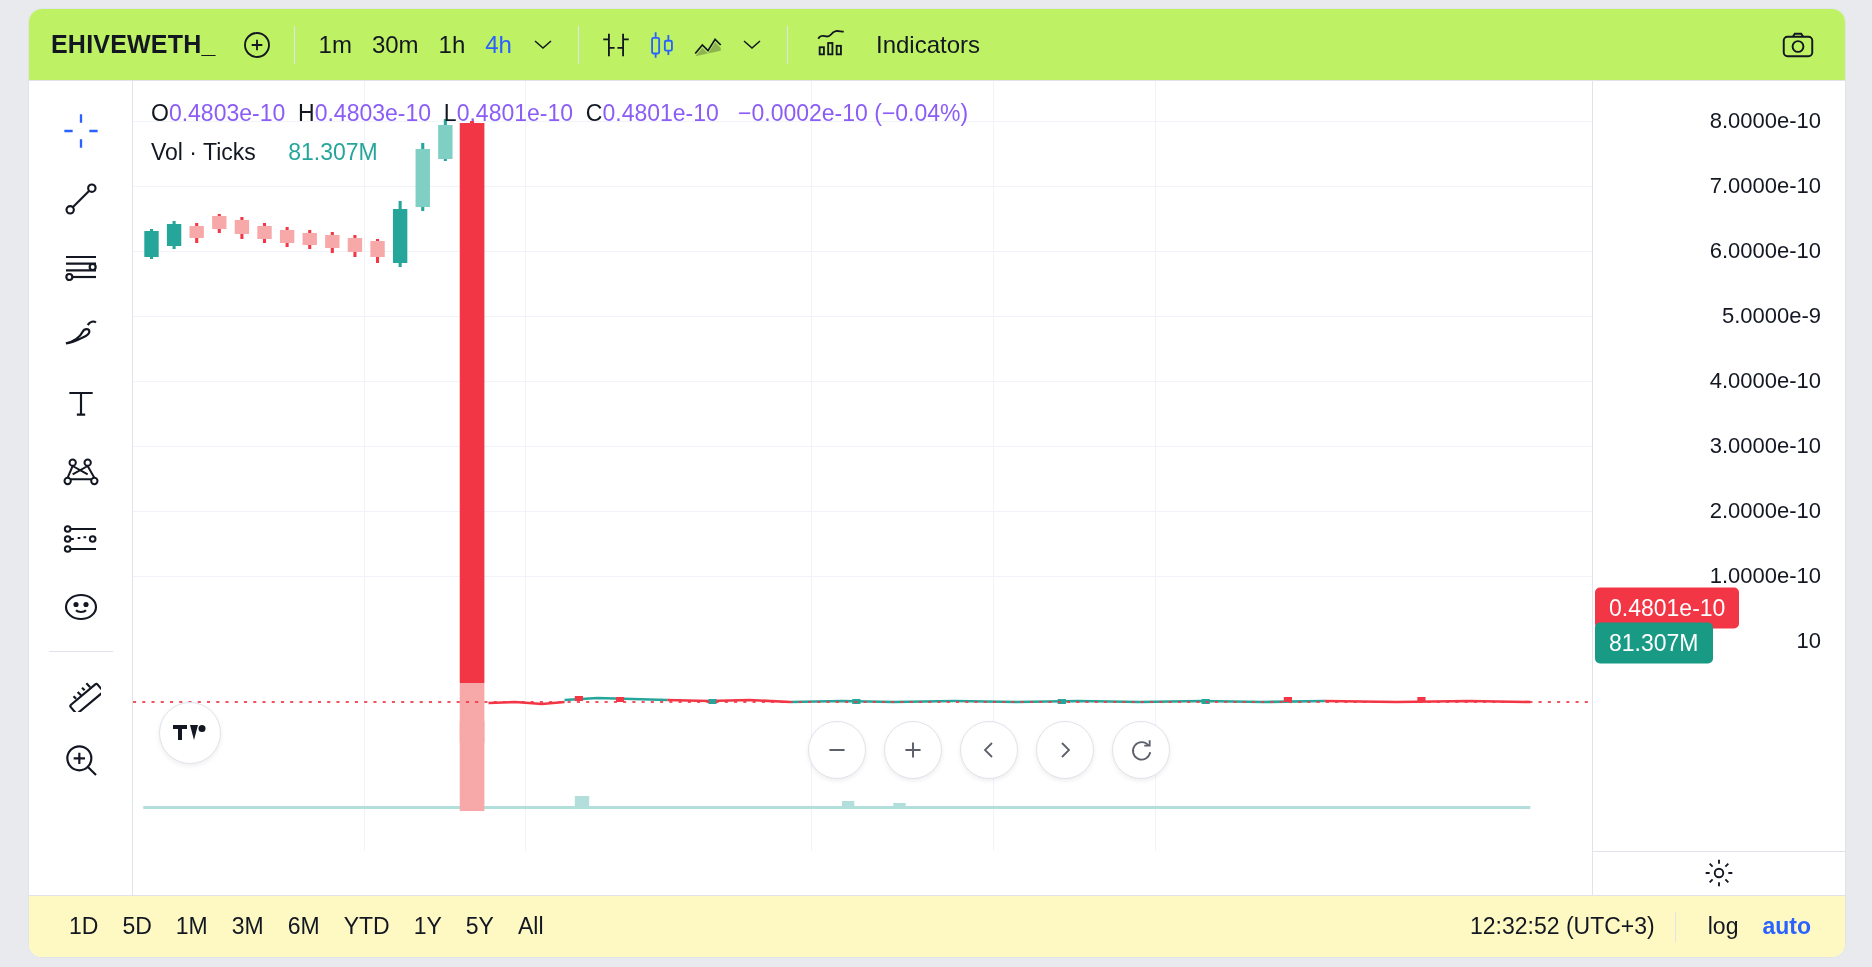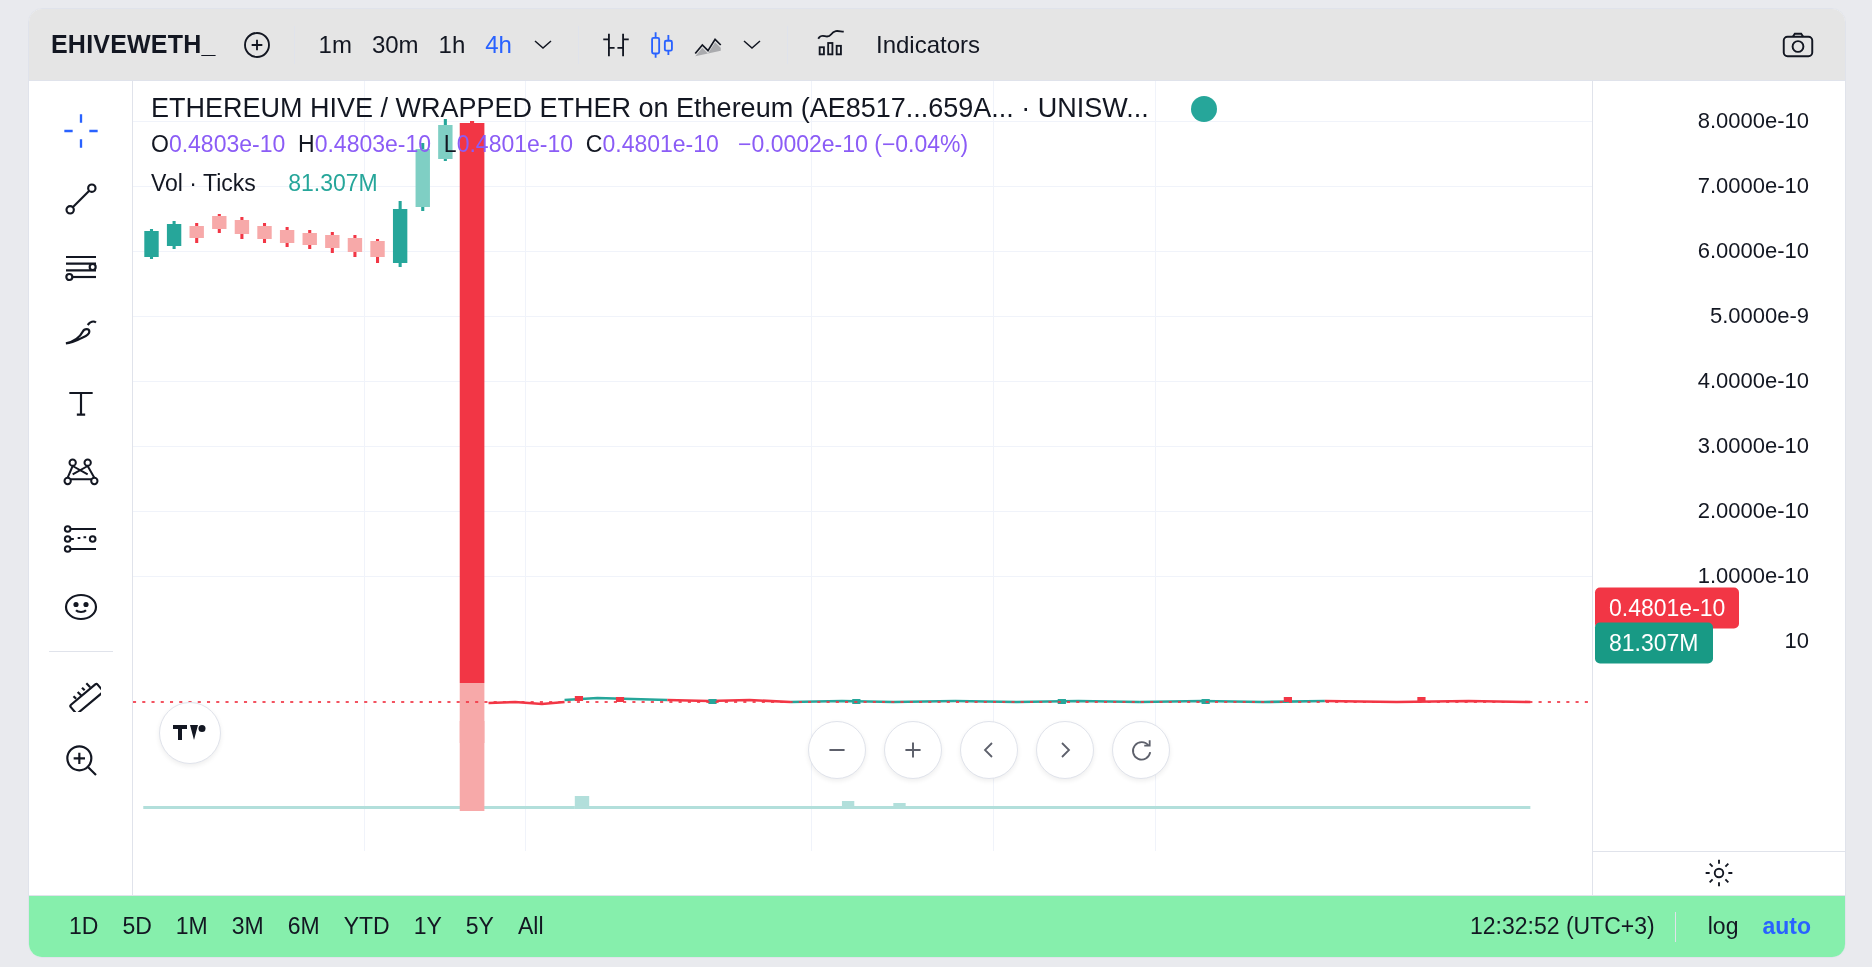--- a/index.html
+++ b/index.html
@@ -16,21 +16,21 @@
     border: 1px solid #e0e3eb;
     border-radius: 14px;
     overflow: hidden;
   }
 
   
   .toolbar {
     height: 72px; display: flex; align-items: center;
     padding: 0 24px 0 22px;
     border-bottom: 1px solid #e0e3eb;
-    background: #e5e5e5;
+    background: #bef264;
   }
   .symbol {
     font-size: 25px; font-weight: bold; color: #131722;
     letter-spacing: .2px; white-space: nowrap;
   }
   .icon-btn {
     width: 46px; height: 46px; border-radius: 50%;
     display: flex; align-items: center; justify-content: center;
     color: #131722; flex: none;
   }
@@ -101,21 +101,21 @@
   .vol-lbl { color: #131722; }
   .vol-val { color: #26a69a; margin-left: 26px; }
 
   
   .hgrid, .vgrid { position: absolute; background: #f0f3fa; }
   .hgrid { left: 0; right: 0; height: 1px; }
   .vgrid { top: 0; bottom: 0; width: 1px; }
 
   
   .ptick {
-    position: absolute; right: 36px; font-size: 22px; color: #131722;
+    position: absolute; right: 24px; font-size: 22px; color: #131722;
     transform: translateY(-50%); white-space: nowrap;
   }
   .badge {
     position: absolute; left: 2px; font-size: 23px; color: #fff;
     padding: 7px 14px; border-radius: 5px; white-space: nowrap;
     transform: translateY(-50%);
   }
   .badge.price { background: #f23645; }
   .badge.vol   { background: #189a85; }
 
@@ -146,21 +146,21 @@
     background: #fff; border: 1px solid #e0e3eb;
     display: flex; align-items: center; justify-content: center;
     box-shadow: 0 2px 5px rgba(0,0,0,.07); z-index: 7;
   }
 
   
   .bottom {
     position: absolute; left: 0; right: 0; bottom: 0; height: 62px;
     border-top: 1px solid #e0e3eb;
     display: flex; align-items: center; padding: 0 22px 0 28px;
-    background: #86efac;
+    background: #fef9c3;
   }
   .range {
     font-size: 23px; color: #131722; padding: 6px 12px;
     border-radius: 6px; white-space: nowrap;
   }
   .clock { font-size: 23px; color: #131722; white-space: nowrap; }
   .scale-btn { font-size: 23px; color: #131722; padding: 6px 12px; border-radius: 6px; }
   .scale-btn.active { color: #2962ff; font-weight: bold; }
   .vsep { width: 1px; height: 30px; background: #e0e3eb; margin: 0 20px; }
 </style>
@@ -406,24 +406,20 @@
             <rect x="430" y="715" width="14" height="13" fill="#b2dfdb"></rect>
             <rect x="690" y="720" width="12" height="8" fill="#b2dfdb"></rect>
             <rect x="740" y="722" width="12" height="6" fill="#b2dfdb"></rect>
             <rect x="430" y="725" width="930" height="3" fill="#b2dfdb"></rect>
           </g>
 
           <line x1="0" y1="621" x2="1420" y2="621" stroke="#f23645" stroke-width="2" stroke-dasharray="3 6" opacity=".85"></line>
         </svg>
 
         <div class="legend">
-          <div class="legend-title">
-            <span>ETHEREUM HIVE / WRAPPED ETHER on Ethereum (AE8517...659A... · UNISW...</span>
-            <span class="live-dot"></span>
-          </div>
           <div class="ohlc">
             <span class="lbl">O</span><span class="val">0.4803e-10</span>
             &nbsp;<span class="lbl">H</span><span class="val">0.4803e-10</span>
             &nbsp;<span class="lbl">L</span><span class="val">0.4801e-10</span>
             &nbsp;<span class="lbl">C</span><span class="val">0.4801e-10</span>
             &nbsp;&nbsp;<span class="val">−0.0002e-10</span>
             <span class="val">(−0.04%)</span>
           </div>
           <div class="vol-row">
             <span class="vol-lbl">Vol · Ticks</span>

